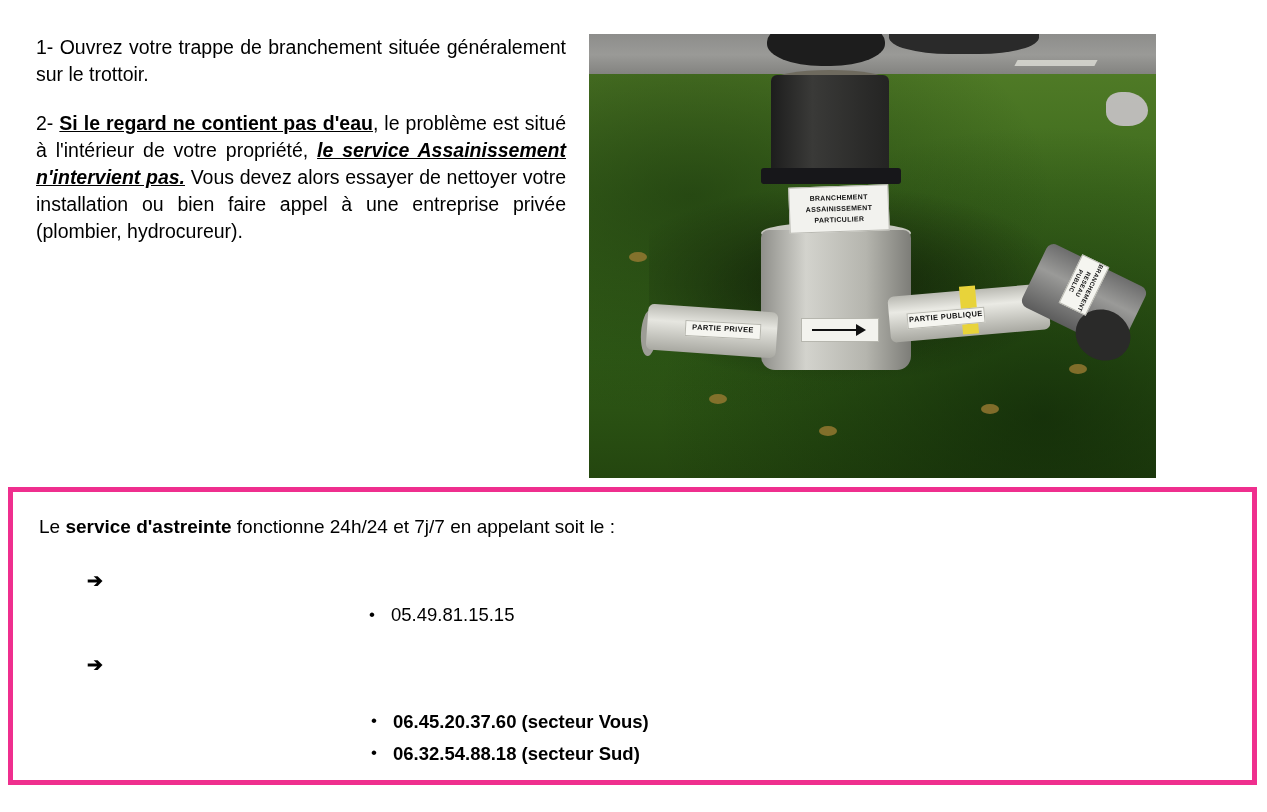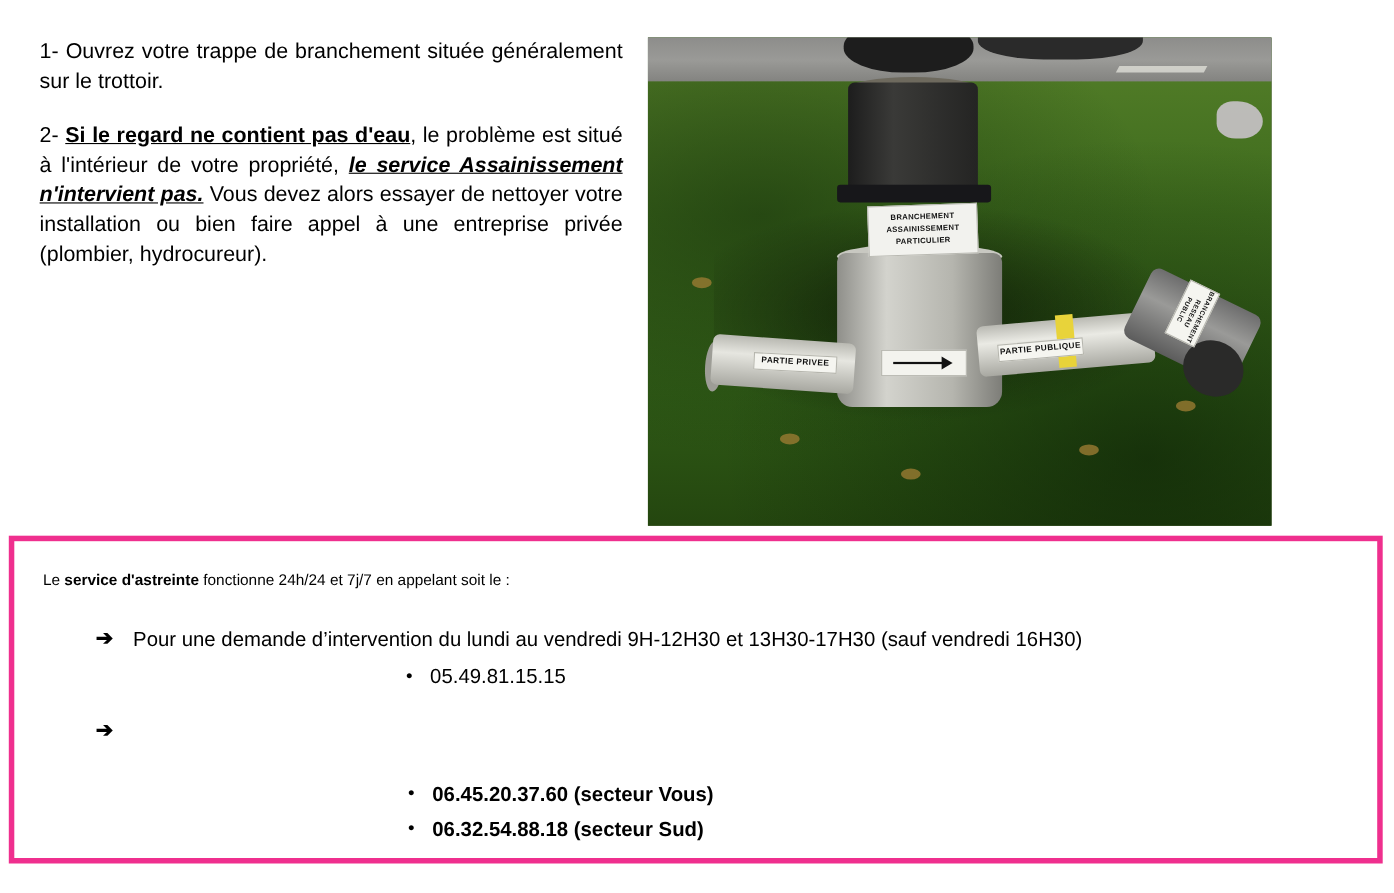--- a/index.html
+++ b/index.html
@@ -295,21 +295,21 @@
     width: 1249px;
     height: 298px;
     border: 5px solid #ef2f8e;
     box-sizing: border-box;
     background: #ffffff;
   }
   .pink-inner {
     padding: 22px 26px 0 26px;
   }
   .astreinte-line {
-    font-size: 14px;
+    font-size: 19px;
     line-height: 26px;
     margin: 0 0 28px 0;
   }
   .arrow-item {
     display: flex;
     align-items: flex-start;
     margin: 0 0 6px 0;
     padding-left: 48px;
     font-size: 18.5px;
     line-height: 26px;
@@ -402,21 +402,20 @@
 
   <div class="pink-box">
     <div class="pink-inner">
 
       <p class="astreinte-line">
         <span>Le </span><strong>service d'astreinte</strong><span> fonctionne 24h/24 et 7j/7 en appelant soit le :</span>
       </p>
 
       <div class="arrow-item">
         <span class="arrow-glyph">➔</span>
-        <span>Pour une demande d’intervention du lundi au vendredi 9H-12H30 et 13H30-17H30 (sauf vendredi 16H30)</span>
       </div>
 
       <div class="b-sub-1">
         <div class="bullet-item">
           <span class="bullet-glyph">•</span>
           <span>05.49.81.15.15</span>
         </div>
       </div>
 
       <div class="arrow-item arrow-2">

